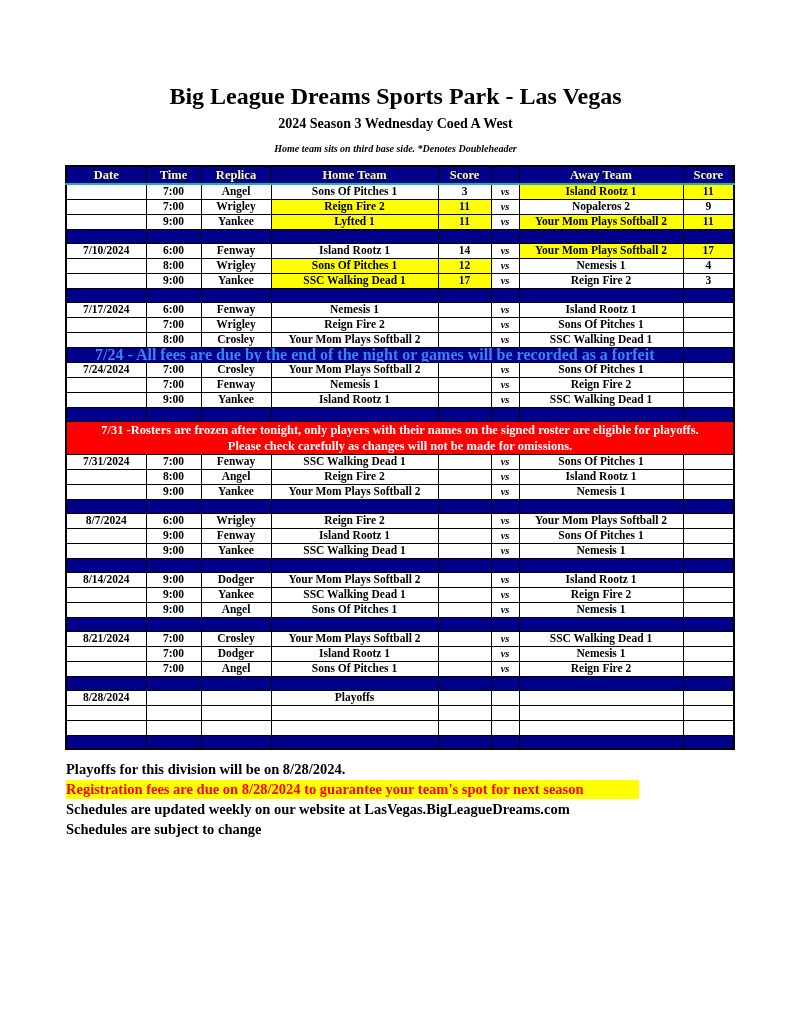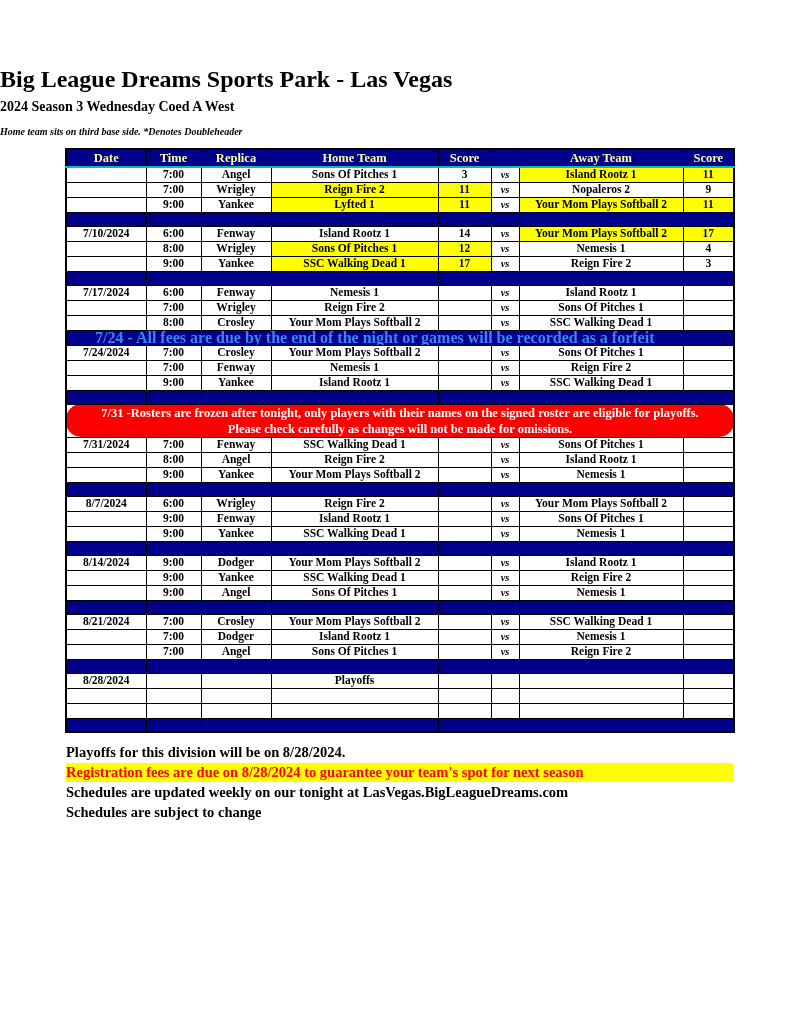--- a/index.html
+++ b/index.html
@@ -9,21 +9,21 @@
     --header-text:#FFFF99;
     --score-hl:#00008B;
   }
   *{box-sizing:border-box;}
   html,body{margin:0;padding:0;background:#ffffff;}
   .page{
     width:791px;height:1024px;background:#ffffff;position:relative;
     font-family:"Liberation Serif",serif;font-weight:bold;color:#000;
     overflow:hidden;
   }
-  .head{padding-top:66px;text-align:left;}
+  .head{padding-top:83px;text-align:center;}
   .title{font-size:24px;line-height:26px;}
   .subtitle{font-size:14px;line-height:20px;margin-top:5px;}
   .note{font-size:10px;line-height:14px;margin-top:8px;font-style:italic;}
 
   table.sched{
     border-collapse:collapse;table-layout:fixed;
     margin:9px 0 0 65px;width:668px;
     border:2px solid #000;
   }
   .sched col.c-date{width:80px;}
@@ -44,25 +44,25 @@
     background:var(--navy);color:var(--header-text);
     font-size:12.5px;height:18px;border-bottom:2px solid #14b8a6;
   }
   .sched td.hl{background:var(--yellow);}
   .sched td.score.hl{color:var(--score-hl);}
   .sched td.vs{font-style:italic;font-size:10.5px;}
   .sched tr.divider td{background:var(--navy);height:14px;}
   .sched td.notice-blue{background:var(--navy);color:#3b82f6;font-size:16px;}
   .sched td.notice-red{
     background:var(--red);color:#ffffff;font-size:12.5px;
-    height:33px;line-height:16px;white-space:normal;border-radius:15px;
+    height:33px;line-height:16px;white-space:normal;
   }
   .footer{margin:10px 0 0 66px;font-size:14.5px;}
   .f-line{line-height:19px;margin-bottom:1px;}
-  .f-reg{background:var(--yellow);color:var(--red);width:667px;}
+  .f-reg{background:var(--yellow);color:var(--red);width:573px;}
 </style>
 </head>
 <body>
 
 <div class="page">
   <div class="head">
     <div class="title">Big League Dreams Sports Park - Las Vegas</div>
     <div class="subtitle">2024 Season 3 Wednesday Coed A West</div>
     <div class="note">Home team sits on third base side.  *Denotes Doubleheader</div>
   </div>
@@ -450,16 +450,16 @@
           <td></td>
           <td></td>
           <td></td>
         </tr>
       </tbody>
   </table>
 
   <div class="footer">
     <div class="f-line">Playoffs for this division will be on 8/28/2024.</div>
     <div class="f-line f-reg">Registration fees are due on 8/28/2024 to guarantee your team's spot for next season</div>
-    <div class="f-line">Schedules are updated weekly on our tonight at LasVegas.BigLeagueDreams.com</div>
+    <div class="f-line">Schedules are updated weekly on our website at LasVegas.BigLeagueDreams.com</div>
     <div class="f-line">Schedules are subject to change</div>
   </div>
 </div>
 
 </body></html>

